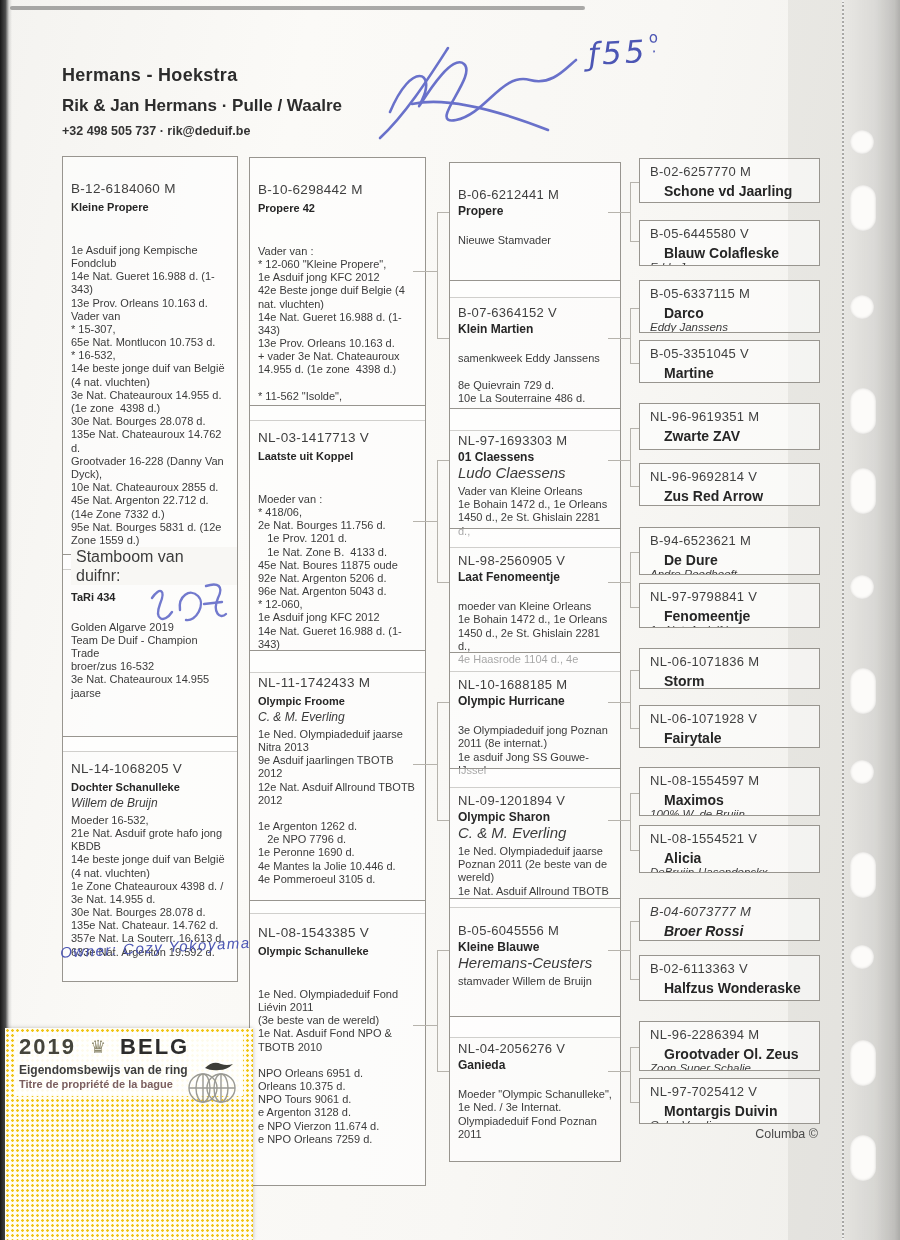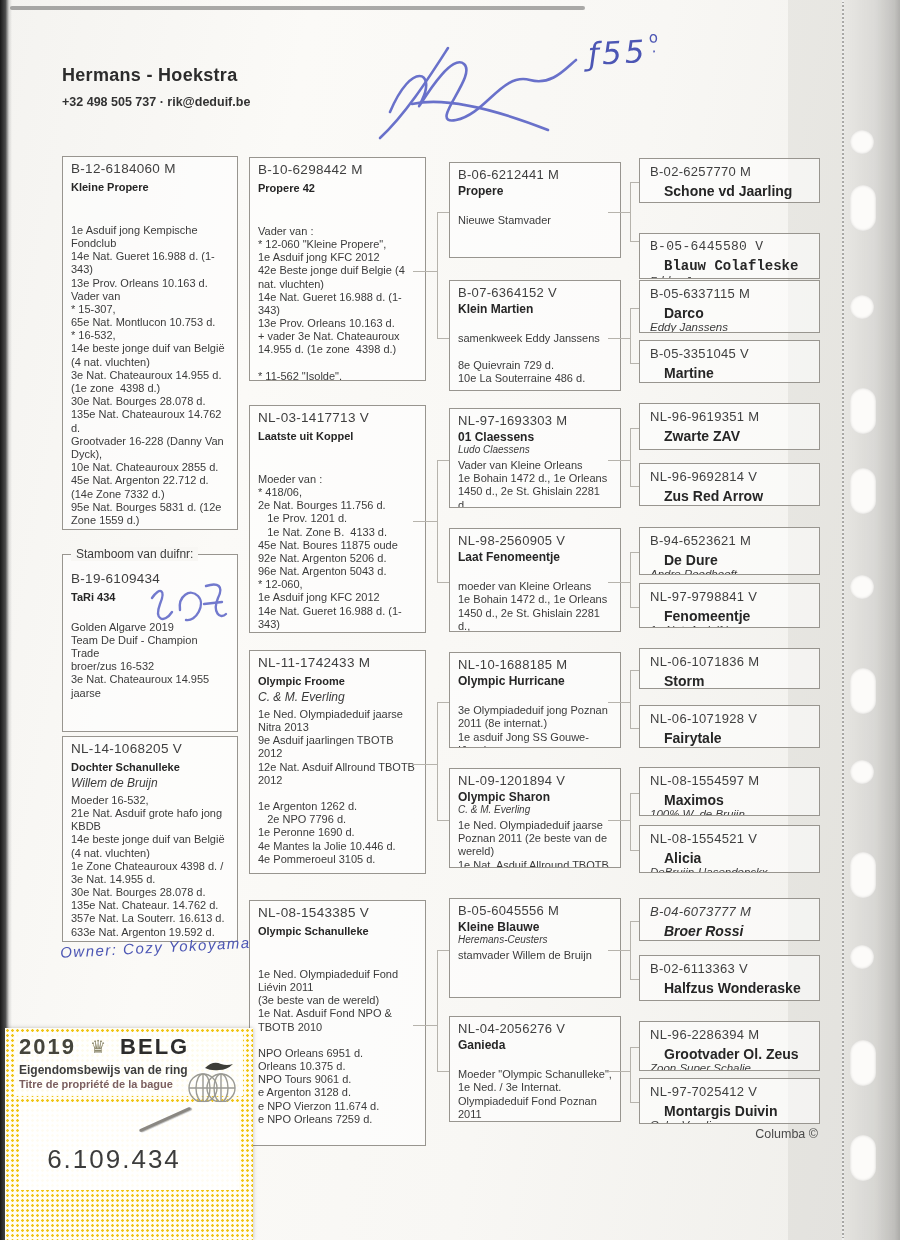--- a/index.html
+++ b/index.html
@@ -17,32 +17,32 @@
   .hole{position:absolute;background:#fcfbf9;box-shadow:inset 0 0 3px rgba(0,0,0,.18);}
   .hole.c{width:24px;height:24px;border-radius:50%;}
   .hole.r{width:26px;height:46px;border-radius:13px;}
   
   .hd{position:absolute;left:62px;top:66px;line-height:1.1;color:#2c2c2c;}
   .hd .l1{font-weight:bold;font-size:18px;letter-spacing:.3px;}
   .hd .l2{font-weight:bold;font-size:17px;margin-top:11px;}
   .hd .l3{font-weight:bold;font-size:12.5px;margin-top:10px;color:#333;}
   
   .box{position:absolute;border:1px solid #98958f;background:rgba(255,255,255,.55);
-       padding:4px 8px;font-size:11px;line-height:1.2;overflow:hidden;}
+       padding:24px 8px;font-size:11px;line-height:1.2;overflow:hidden;}
   .box .ring{font-size:13.5px;letter-spacing:.3px;color:#3f3f3f;white-space:nowrap;}
   .box .name{font-weight:bold;font-size:11px;margin-top:4px;color:#262626;white-space:nowrap;}
   .box .breeder{font-style:italic;font-size:12px;margin-top:2px;}
   .box .line{min-height:1.2em;white-space:pre-wrap;}
   .box .lines{margin-top:3px;}
   .box.c2 .ring{font-size:13px;} .box.c2 .name{font-size:12px;margin-top:1px;}
-  .box.c2 .breeder{font-size:10px;margin-top:0;}
+  .box.c2 .breeder{font-size:15px;margin-top:0;}
   .box.c3{padding:5px 10px;} .box.c3 .ring{font-size:13px;}
   .box.c3 .name{font-size:14px;margin-top:3px;margin-left:14px;} .box.c3 .breeder{font-size:11.5px;margin-top:0;}
   .box.legend-box{padding-top:16px;overflow:visible;}
-  .legend{position:absolute;top:-8px;left:8px;background:#f8f7f4;padding:0 5px;font-size:12px;color:#3c3c3c;}
+  .legend{position:absolute;top:-8px;left:8px;background:#f8f7f4;padding:0 5px;font-size:16px;color:#3c3c3c;}
   .conn{position:absolute;background:#b6b3ac;}
   
   .hw{color:#4c56b4;font-style:italic;}
   .hw-price{position:absolute;left:588px;top:34px;font-size:31px;letter-spacing:3px;
             font-family:"DejaVu Sans",sans-serif;transform:rotate(-3deg);}
   .hw-price .stack{display:inline-block;vertical-align:top;font-size:15px;line-height:10px;text-align:center;margin-left:2px;}
   .hw-price .stack i{display:block;font-style:normal;}
   .hw-owner{position:absolute;left:60px;top:938px;width:220px;font-size:15px;letter-spacing:1.5px;transform:rotate(-3deg);}
   .sig{position:absolute;left:352px;top:42px;}
   .scribble{position:absolute;left:142px;top:576px;}
@@ -76,20 +76,21 @@
 <body>
 
 <div class="page">
 
   <div class="edge-left"></div>
   <div class="top-streak"></div>
   <div class="fold-band"></div>
 
   <div class="hd">
     <div class="l1">Hermans - Hoekstra</div>
+    <div class="l2">Rik &amp; Jan Hermans  ·  Pulle / Waalre</div>
     <div class="l3">+32 498 505 737  ·  rik@deduif.be</div>
   </div>
 
   <svg class="sig" width="230" height="100" viewBox="0 0 230 100">
     <g fill="none" stroke="#5a63c6" stroke-width="2.6" stroke-linecap="round" opacity=".9">
       <path d="M38,70 C60,18 84,30 70,58 C56,86 96,8 112,22 C126,34 74,84 104,78 C134,72 150,30 178,38 C200,44 214,26 224,18"></path>
       <path d="M96,6 C78,34 54,72 28,96"></path>
       <path d="M60,62 C96,54 150,70 196,88"></path>
     </g>
   </svg>
@@ -319,21 +320,21 @@
           <div class="line">Moeder "Olympic Schanulleke",</div>
           <div class="line">1e Ned. / 3e Internat.</div>
           <div class="line">Olympiadeduif Fond Poznan</div>
           <div class="line">2011</div>
         </div>
       </div>
       <div class="box c3" style="left: 639px; top: 158px; width: 159px; height: 33px;">
         <div class="ring">B-02-6257770 M</div>
         <div class="name">Schone vd Jaarling</div>
       </div>
-      <div class="box c3" style="left: 639px; top: 233px; width: 159px; height: 34px; font-family: Liberation Mono, monospace;">
+      <div class="box c3" style="left: 639px; top: 220px; width: 159px; height: 34px;">
         <div class="ring">B-05-6445580 V</div>
         <div class="name">Blauw Colafleske</div>
         <div class="breeder">Eddy Janssens</div>
       </div>
       <div class="box c3" style="left: 639px; top: 280px; width: 159px; height: 41px;">
         <div class="ring">B-05-6337115 M</div>
         <div class="name">Darco</div>
         <div class="breeder">Eddy Janssens</div>
       </div>
       <div class="box c3" style="left: 639px; top: 340px; width: 159px; height: 31px;">
@@ -472,24 +473,20 @@
         <g stroke="#9a9a94" fill="none" stroke-width="1.4">
           <circle cx="22" cy="30" r="14"></circle>
             <circle cx="40" cy="30" r="14"></circle>
           <path d="M8,30 h28 M26,30 h28 M22,16 v28 M40,16 v28"></path>
           <ellipse cx="22" cy="30" rx="7" ry="14"></ellipse>
             <ellipse cx="40" cy="30" rx="7" ry="14"></ellipse>
         </g>
         <path d="M24,10 q8,-8 16,-4 q6,2 12,0 q-6,6 -14,6 q-8,1 -14,-2 z" fill="#3d3d38"></path>
       </svg>
     </div>
-    <div class="sticker-bottom">
-      <div class="staple"></div>
-      <div class="sticker-number">6.109.434</div>
-    </div>
   </div>
 
   <div class="sleeve" id="sleeve">
       <div class="hole c" style="left: 6px; top: 130px;"></div>
       <div class="hole r" style="left: 6px; top: 185px;"></div>
       <div class="hole c" style="left: 6px; top: 295px;"></div>
       <div class="hole r" style="left: 6px; top: 388px;"></div>
       <div class="hole r" style="left: 6px; top: 468px;"></div>
       <div class="hole c" style="left: 6px; top: 575px;"></div>
       <div class="hole r" style="left: 6px; top: 668px;"></div>

